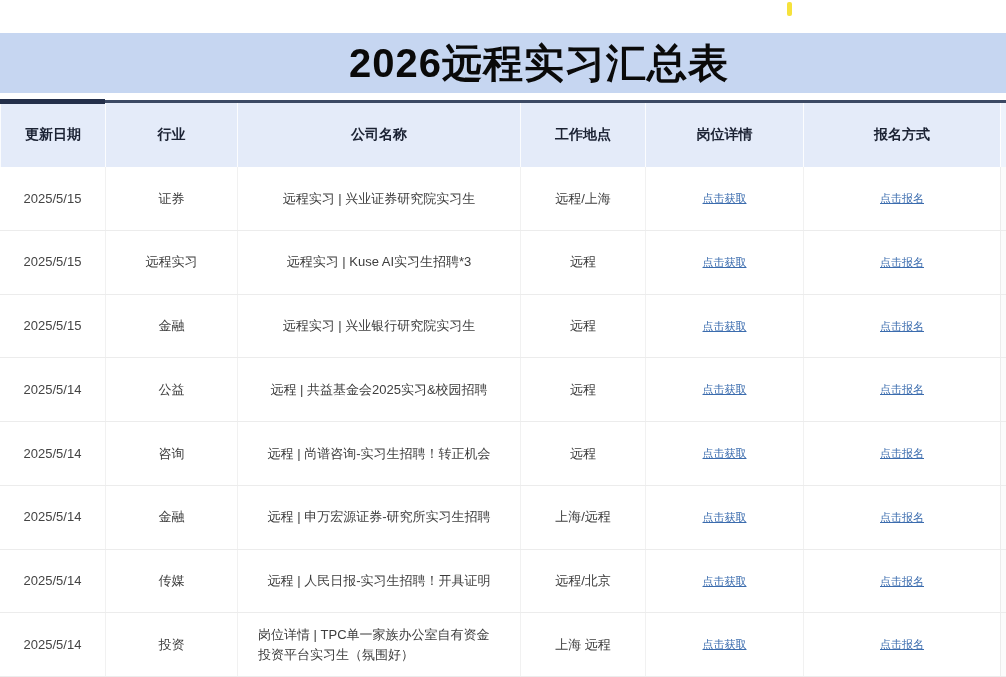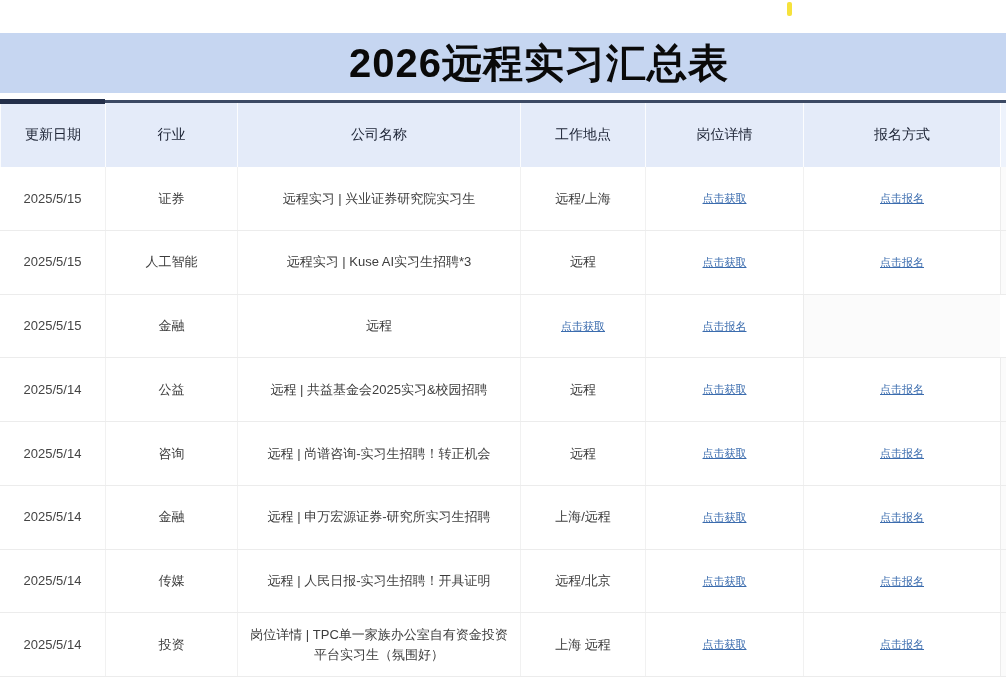--- a/index.html
+++ b/index.html
@@ -33,35 +33,35 @@
     height: 67px;
     background: #e4ebf9;
     border-top: 3px solid #3b4964;
   }
   .header-row .thick-seg {
     position: absolute; left: 0; top: -4px; width: 105px; height: 5px;
     background: #232f4a;
   }
   .header-cell {
     display: flex; align-items: center; justify-content: center;
-    font-size: 14px; font-weight: 400; color: #1b2233;
+    font-size: 14px; font-weight: 700; color: #1b2233;
     border-left: 1px solid rgba(255,255,255,0.85);
   }
   .header-cell:first-child { border-left: none; }
   .header-edge { background: #eef3fc; border-left: 1px solid rgba(255,255,255,0.9); }
 
   .row {
     height: 63.75px;
     background: #ffffff;
     border-bottom: 1px solid #ececec;
   }
   .cell {
     display: flex; align-items: center; justify-content: center;
-    font-size: 13px; color: #3d3d3d; text-align: center;
-    padding: 0 8px; line-height: 1.5;
+    font-size: 13px; color: #3d3d3d; 
+    padding: 0 20px; line-height: 1.5;
     border-left: 1px solid #f1f1f1;
   }
   .cell:first-child { border-left: none; color: #444444; font-weight: 500; }
   .row-edge { background: #fbfbfb; border-left: 1px solid #ececec; }
 
   .cell a {
     color: #3b6cae; text-decoration: underline; font-size: 11px; cursor: pointer;
     white-space: nowrap;
   }
 </style>
@@ -96,35 +96,36 @@
         <a>点击获取</a>
       </div>
     <div class="cell">
         <a>点击报名</a>
       </div>
     <div class="cell row-edge"></div>
   </div>
 
   <div class="grid-row row">
     <div class="cell">2025/5/15</div>
-    <div class="cell">人工智能</div>
+    <div class="cell">远程实习</div>
     <div class="cell">远程实习 | Kuse AI实习生招聘*3</div>
     <div class="cell">远程</div>
     <div class="cell">
         <a>点击获取</a>
       </div>
     <div class="cell">
         <a>点击报名</a>
       </div>
     <div class="cell row-edge"></div>
   </div>
 
   <div class="grid-row row">
     <div class="cell">2025/5/15</div>
     <div class="cell">金融</div>
+    <div class="cell">远程实习 | 兴业银行研究院实习生</div>
     <div class="cell">远程</div>
     <div class="cell">
         <a>点击获取</a>
       </div>
     <div class="cell">
         <a>点击报名</a>
       </div>
     <div class="cell row-edge"></div>
   </div>
 

